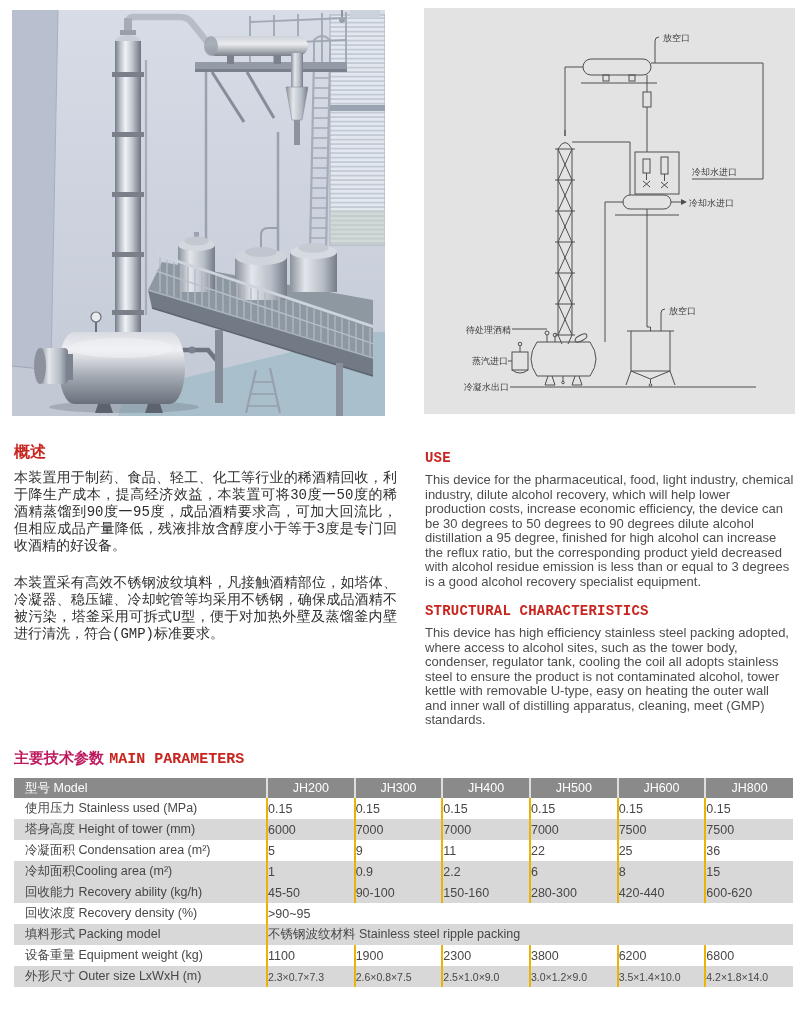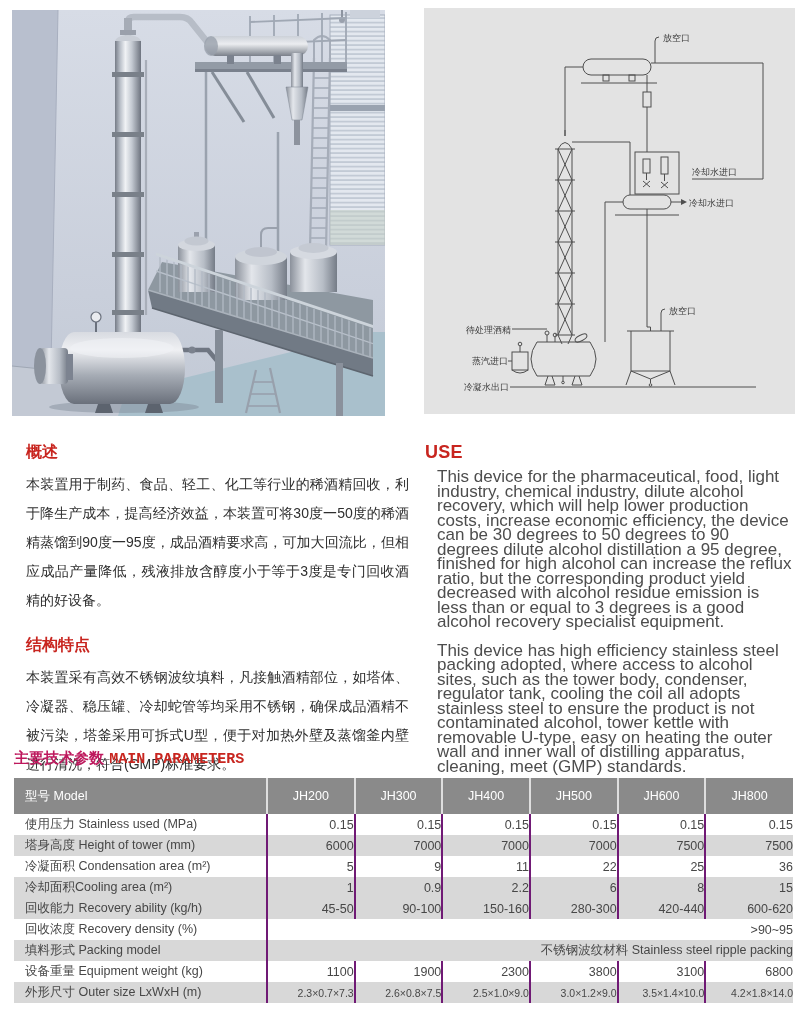--- a/index.html
+++ b/index.html
@@ -3,41 +3,41 @@
 <meta charset="utf-8">
 <style>
   html,body{margin:0;padding:0;}
   body{
     width:800px;height:1020px;position:relative;background:#ffffff;
     font-family:"Liberation Sans","DejaVu Sans",sans-serif;
     -webkit-font-smoothing:antialiased;overflow:hidden;
   }
   .photo{position:absolute;left:12px;top:10px;width:373px;height:406px;}
   .diagram{position:absolute;left:424px;top:8px;width:371px;height:406px;background:#e3e3e3;}
-  .text-left{position:absolute;left:14px;top:442px;width:383px;margin-left:12px;}
+  .text-left{position:absolute;left:14px;top:442px;width:383px;}
   .text-right{position:absolute;left:425px;top:442px;width:369px;}
   .h-zh{font-size:16px;font-weight:bold;color:#c8251f;margin:0 0 7px 0;}
-  .h-en{font-size:18px;font-weight:bold;color:#c8251f;margin:0 0 7px 0;
-        font-family:Liberation Sans, sans-serif;letter-spacing:.2px;}
-  .p-zh{font-size:14px;line-height:29px;color:#2e2e2e;margin:0 0 20px 0;text-align:justify;}
-  .p-en{font-size:17px;line-height:14.5px;color:#4d4d4d;margin:0 0 14px 12px;}
+  .h-en{font-size:14px;font-weight:bold;color:#c8251f;margin:8px 0 7px 0;
+        font-family:Liberation Mono, monospace;letter-spacing:.2px;}
+  .p-zh{font-size:14px;line-height:17px;color:#2e2e2e;margin:0 0 20px 0;text-align:justify;font-family:Liberation Mono, monospace;}
+  .p-en{font-size:13px;line-height:14.5px;color:#4d4d4d;margin:0 0 14px 0;}
   .params{position:absolute;left:14px;top:746px;width:779px;}
   .params-title{margin:0 0 10px 0;}
   .params-title .zh{font-size:15px;font-weight:bold;color:#be185d;}
   .params-title .en{font-size:15px;font-weight:bold;color:#c8251f;
         font-family:Liberation Mono, monospace;}
   table.tbl{border-collapse:collapse;table-layout:fixed;width:779px;}
   table.tbl col.c0{width:253px;}
   table.tbl th{
     background:#8a8a8a;color:#ffffff;font-weight:normal;font-size:12.5px;
-    height:36px;text-align:center;border-left:2px solid #dedede;padding:0;}
+    height:20px;text-align:center;border-left:2px solid #dedede;padding:0;}
   table.tbl th:first-child{text-align:left;padding-left:11px;border-left:none;}
   table.tbl td{
-    height:21px;font-size:12.5px;color:#474747;text-align:right;
-    border-left:2px solid #701a75;padding:0;background:#ffffff;}
+    height:21px;font-size:12.5px;color:#474747;text-align:left;
+    border-left:2px solid #eab308;padding:0;background:#ffffff;}
   table.tbl td:first-child{text-align:left;padding-left:11px;border-left:none;}
   table.tbl tr.g td{background:#d8d8d8;}
   table.tbl td.sm{font-size:10.5px;}
   svg text{font-family:"Liberation Sans","DejaVu Sans",sans-serif;}
 </style>
 </head>
 <body>
 
 <div class="photo">
 <svg width="373" height="406" viewBox="0 0 373 406">
@@ -346,27 +346,27 @@
     <text x="42" y="325">待处理酒精</text>
     <text x="48" y="356">蒸汽进口</text>
     <text x="40" y="382">冷凝水出口</text>
   </g>
 </svg>
 </div>
 
 <div class="text-left">
   <h3 class="h-zh">概述</h3>
   <p class="p-zh">本装置用于制药、食品、轻工、化工等行业的稀酒精回收，利于降生产成本，提高经济效益，本装置可将30度一50度的稀酒精蒸馏到90度一95度，成品酒精要求高，可加大回流比，但相应成品产量降低，残液排放含醇度小于等于3度是专门回收酒精的好设备。</p>
-  <h3 class="h-zh">结构特点</h3>
   <p class="p-zh">本装置采有高效不锈钢波纹填料，凡接触酒精部位，如塔体、冷凝器、稳压罐、冷却蛇管等均采用不锈钢，确保成品酒精不被污染，塔釜采用可拆式U型，便于对加热外壁及蒸馏釜内壁进行清洗，符合(GMP)标准要求。</p>
 </div>
 
 <div class="text-right">
   <h3 class="h-en">USE</h3>
   <p class="p-en">This device for the pharmaceutical, food, light industry, chemical industry, dilute alcohol recovery, which will help lower production costs, increase economic efficiency, the device can be 30 degrees to 50 degrees to 90 degrees dilute alcohol distillation a 95 degree, finished for high alcohol can increase the reflux ratio, but the corresponding product yield decreased with alcohol residue emission is less than or equal to 3 degrees is a good alcohol recovery specialist equipment.</p>
+  <h3 class="h-en" style="margin-top:13px">STRUCTURAL CHARACTERISTICS</h3>
   <p class="p-en">This device has high efficiency stainless steel packing adopted, where access to alcohol sites, such as the tower body, condenser, regulator tank, cooling the coil all adopts stainless steel to ensure the product is not contaminated alcohol, tower kettle with removable U-type, easy on heating the outer wall and inner wall of distilling apparatus, cleaning, meet (GMP) standards.</p>
 </div>
 
 <div class="params">
   <h3 class="params-title"><span class="zh">主要技术参数</span> <span class="en">MAIN PARAMETERS</span></h3>
   <table class="tbl">
     <colgroup>
         <col class="c0">
         <col>
         <col>
@@ -437,21 +437,21 @@
     <tr class="g">
       <td>填料形式 Packing model</td>
       <td colspan="6">不锈钢波纹材料 Stainless steel ripple packing</td>
     </tr>
     <tr>
       <td>设备重量 Equipment weight (kg)</td>
       <td>1100</td>
       <td>1900</td>
       <td>2300</td>
       <td>3800</td>
-      <td>3100</td>
+      <td>6200</td>
       <td>6800</td>
     </tr>
     <tr class="g">
       <td>外形尺寸 Outer size LxWxH (m)</td>
       <td class="sm">2.3×0.7×7.3</td>
       <td class="sm">2.6×0.8×7.5</td>
       <td class="sm">2.5×1.0×9.0</td>
       <td class="sm">3.0×1.2×9.0</td>
       <td class="sm">3.5×1.4×10.0</td>
       <td class="sm">4.2×1.8×14.0</td>

